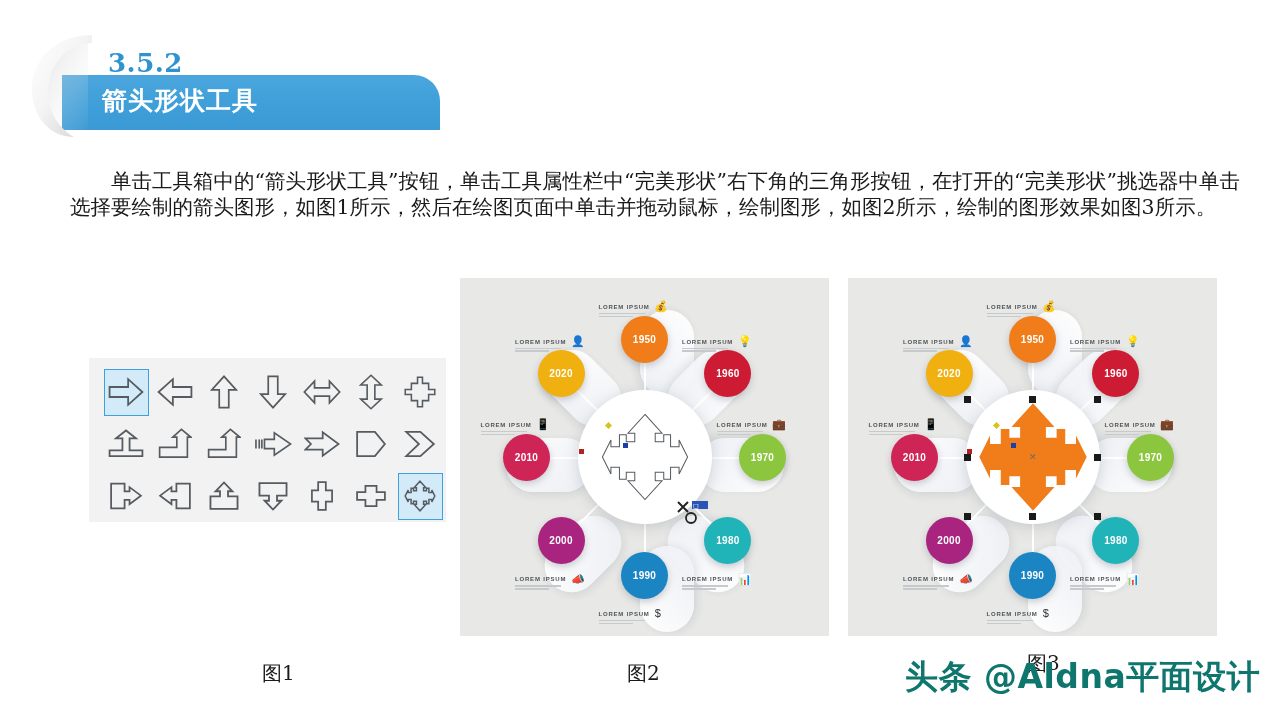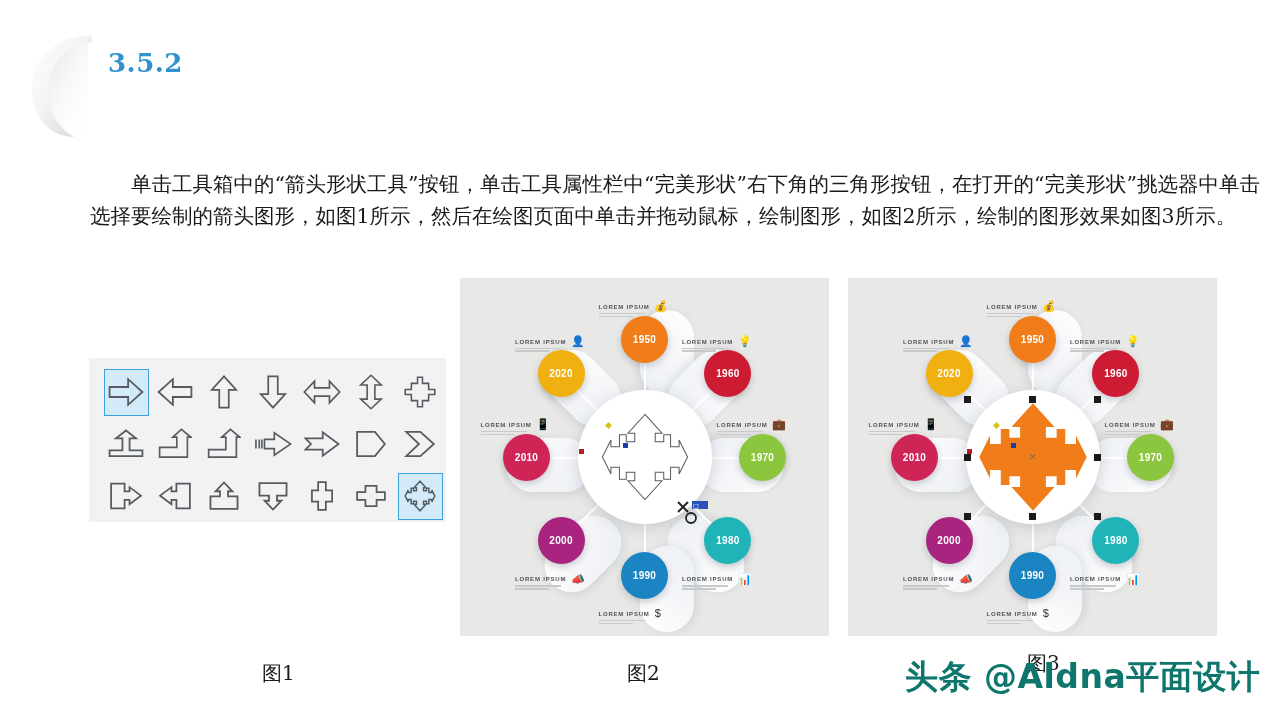--- a/index.html
+++ b/index.html
@@ -30,23 +30,23 @@
     position:absolute; left:100px; top:48px;
     color:#2f93d0; font-size:26px; font-weight:bold;
     font-family:"DejaVu Serif","Liberation Serif",serif;
     letter-spacing:0.5px; z-index:5;margin-left:8px;
   }
   
   #page-curl { position:absolute; left:30px; top:33px; width:92px; height:108px; }
 
   
   #body-text {
-    position:absolute; left:90px; top:168px; width:1170px;
+    position:absolute; left:70px; top:168px; width:1170px;
     font-family:"DejaVu Serif","Liberation Serif",serif;
-    font-size:20.5px; line-height:32px; color:#1a1a1a;
+    font-size:20.5px; line-height:26px; color:#1a1a1a;
     text-align:justify;
   }
   #body-text p { text-indent:0; }
 
   
   #figure-row { position:absolute; left:0; top:278px; width:1280px; height:400px; }
 
   
   #picker-panel {
     position:absolute; left:89px; top:80px;
@@ -152,20 +152,23 @@
     font-size:33px; font-weight:bold; color:#0f766e;
     white-space:nowrap; letter-spacing:0.5px;
     font-family:"DejaVu Sans","Liberation Sans",sans-serif;
   }
 </style>
 </head>
 <body>
 
 <div id="header-block">
 
+  <div id="section-banner">
+    <div id="section-banner-title">箭头形状工具</div>
+  </div>
 
   <div id="section-number">3.5.2</div>
 
   <svg id="page-curl" viewBox="0 0 92 108">
     <defs>
       <linearGradient id="curlg" x1="0" y1="0" x2="1" y2="1">
         <stop offset="0%" stop-color="#ffffff"></stop>
         <stop offset="45%" stop-color="#f4f4f4"></stop>
         <stop offset="100%" stop-color="#d2d2d2"></stop>
       </linearGradient>

